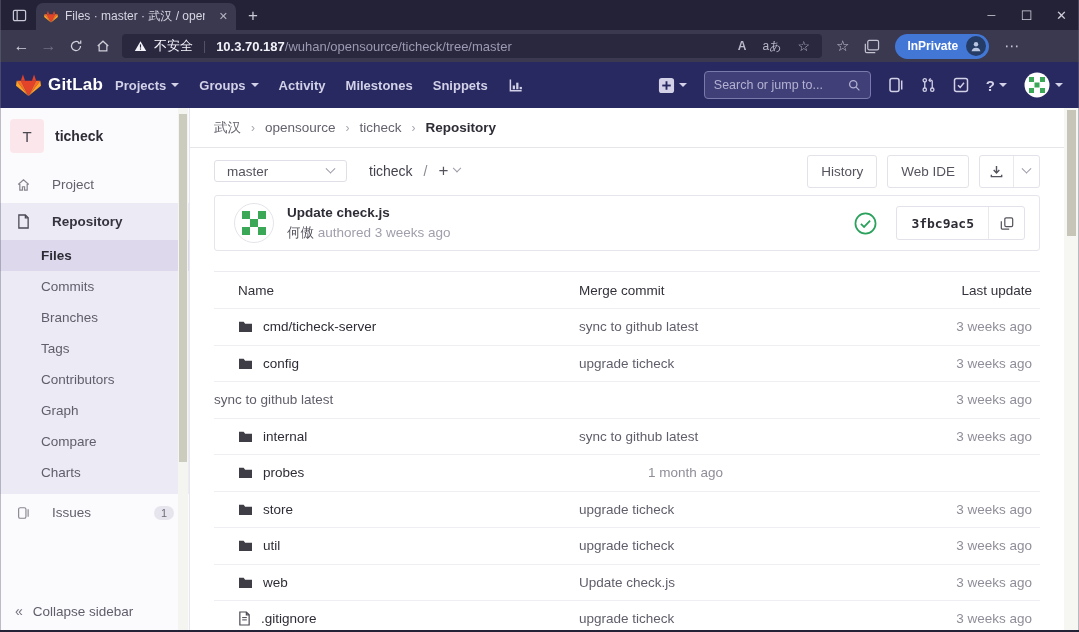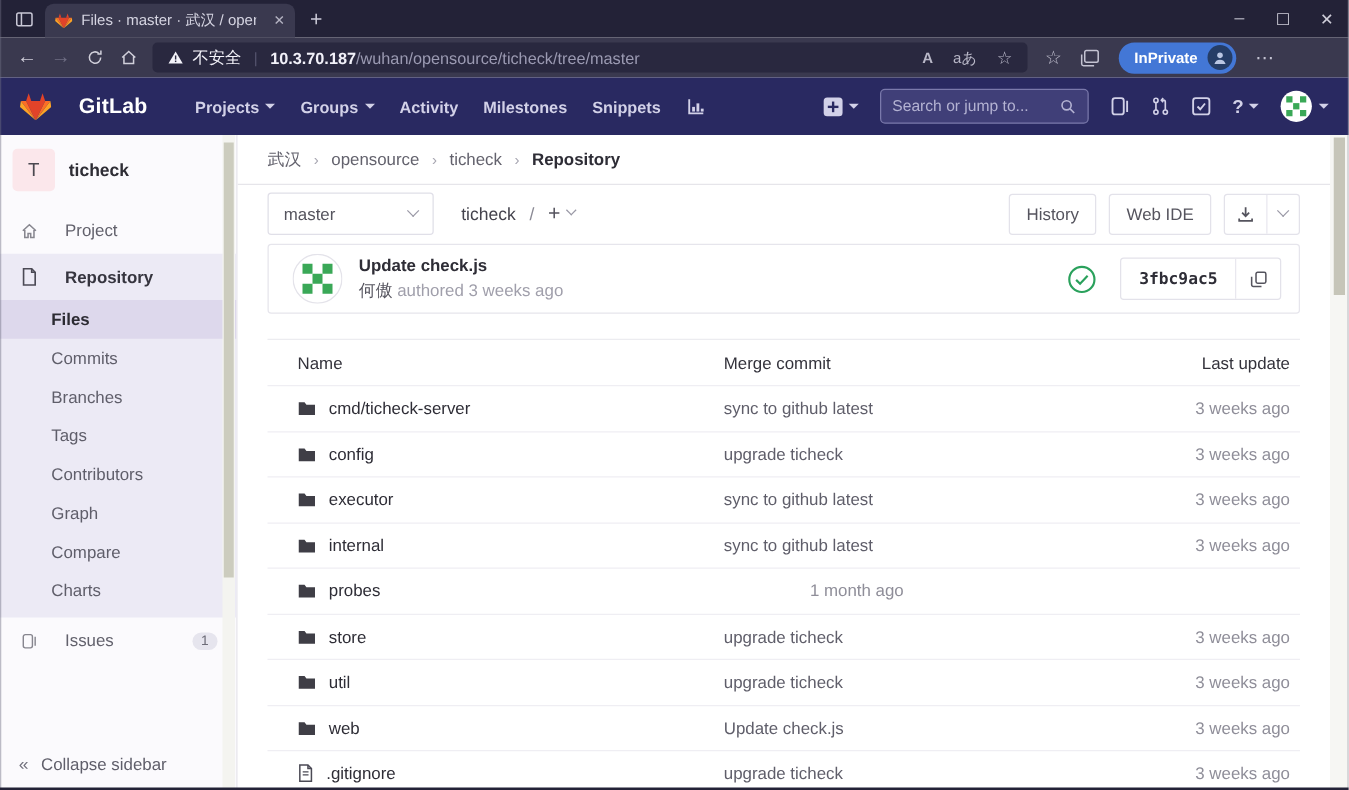--- a/index.html
+++ b/index.html
@@ -26,21 +26,21 @@
   .url-divider { color:#565570; margin:0 10px; }
   .url-host { color:#f2f1f9; font-weight:700; font-size:13px; }
   .url-path { color:#9b9ab2; font-size:13px; }
   .bar-icons { margin-left:auto; display:flex; align-items:center; gap:16px; color:#b9b8c8; font-size:12px; }
   .tb-right { display:flex; align-items:center; gap:15px; margin-left:14px; color:#c4c3d2; }
   .inprivate { background:#4377d6; height:25px; border-radius:13px; display:flex; align-items:center; padding:2px 3px 2px 12px; gap:8px; color:#fff; font-size:12px; font-weight:700; }
   .ip-avatar { width:20px; height:20px; border-radius:50%; background:#253d66; display:flex; align-items:center; justify-content:center; }
 
   
   .gl-navbar { height:46px; background:#292961; display:flex; align-items:center; padding:0 16px; flex-shrink:0; }
-  .brand { display:flex; align-items:center; gap:22px; margin-right:38px; }
+  .brand { display:flex; align-items:center; gap:7px; margin-right:12px; }
   .brand-name { color:#fff; font-size:17px; font-weight:700; letter-spacing:.2px; }
   .gl-menu { display:flex; gap:20px; align-items:center; font-size:13px; font-weight:600; color:#d2d1e8; }
   .gl-menu-item { display:flex; align-items:center; gap:5px; }
   .caret { width:0; height:0; border-left:4px solid transparent; border-right:4px solid transparent; border-top:4px solid currentColor; display:inline-block; }
   .gl-right { margin-left:auto; display:flex; align-items:center; gap:17px; color:#d2d1e8; }
   .plus-group { display:flex; align-items:center; gap:4px; }
   .gl-search { width:167px; height:28px; background:#403f78; border:1px solid #7a79ab; border-radius:4px; display:flex; align-items:center; padding:0 9px; }
   .gl-search input { flex:1; background:transparent; border:none; outline:none; color:#d9d8ee; font-size:12.5px; font-family:"Liberation Sans",sans-serif; min-width:0; }
   .gl-search input::placeholder { color:#b3b2d2; }
   .help-group { display:flex; align-items:center; gap:4px; font-size:15px; font-weight:700; }
@@ -67,21 +67,21 @@
   .sb-thumb { position:absolute; top:6px; left:1px; width:8px; height:348px; background:#ccccbe; }
 
   
   .main { flex:1; display:flex; flex-direction:column; min-width:0; padding-right:15px; }
   .breadcrumbs { height:40px; border-bottom:1px solid #e6e5ea; display:flex; align-items:center; padding-left:24px; gap:10px; font-size:13.5px; color:#63626d; flex-shrink:0; }
   .crumb-sep { color:#a8a7b2; font-size:12px; }
   .crumb-current { color:#2e2d36; font-weight:700; }
   .content { padding:0 24px; flex:1; min-height:0; }
 
   .controls { margin-top:5px; display:flex; align-items:center; height:36px; }
-  .branch-select { width:133px; height:34px; border:1px solid #e0dfe8; border-radius:3px; background:#fff; display:flex; align-items:center; padding:0 12px; color:#55545e; font-size:13.5px; }
+  .branch-select { width:133px; height:22px; border:1px solid #e0dfe8; border-radius:3px; background:#fff; display:flex; align-items:center; padding:0 12px; color:#55545e; font-size:13.5px; }
   .chev { width:7px; height:7px; border-right:1.5px solid #9a99a6; border-bottom:1.5px solid #9a99a6; transform:rotate(45deg) translate(-2px,-2px); display:inline-block; }
   .branch-select .chev { margin-left:auto; }
   .path-crumbs { margin-left:22px; display:flex; gap:11px; align-items:center; color:#44434d; font-size:14px; }
   .path-slash { color:#8a8994; }
   .path-plus { font-size:17px; color:#55545e; display:flex; align-items:center; gap:6px; }
   .controls-right { margin-left:auto; display:flex; gap:10px; }
   .btn { height:33px; border:1px solid #e3e2ea; border-radius:3px; background:#fff; display:flex; align-items:center; padding:0 13px; color:#55545e; font-size:13.5px; gap:7px; }
   .btn-split { display:flex; height:33px; border:1px solid #e3e2ea; border-radius:3px; background:#fff; }
   .btn-split > div { display:flex; align-items:center; padding:0 9px; }
   .btn-split > div + div { border-left:1px solid #e9e8ef; }
@@ -459,26 +459,20 @@
             <div class="c-name">
                 <svg width="15" height="13" viewBox="0 0 16 14">
                   <path d="M1 2h5l1.6 2H15v9H1Z" fill="#3f3e46"></path>
                 </svg>
                 <span>config</span>
               </div>
             <div class="c-commit">upgrade ticheck</div>
             <div class="c-update">3 weeks ago</div>
           </div>
           <div class="t-row">
-            <div class="c-name">
-                <svg width="15" height="13" viewBox="0 0 16 14">
-                  <path d="M1 2h5l1.6 2H15v9H1Z" fill="#3f3e46"></path>
-                </svg>
-                <span>executor</span>
-              </div>
             <div class="c-commit">sync to github latest</div>
             <div class="c-update">3 weeks ago</div>
           </div>
           <div class="t-row">
             <div class="c-name">
                 <svg width="15" height="13" viewBox="0 0 16 14">
                   <path d="M1 2h5l1.6 2H15v9H1Z" fill="#3f3e46"></path>
                 </svg>
                 <span>internal</span>
               </div>

